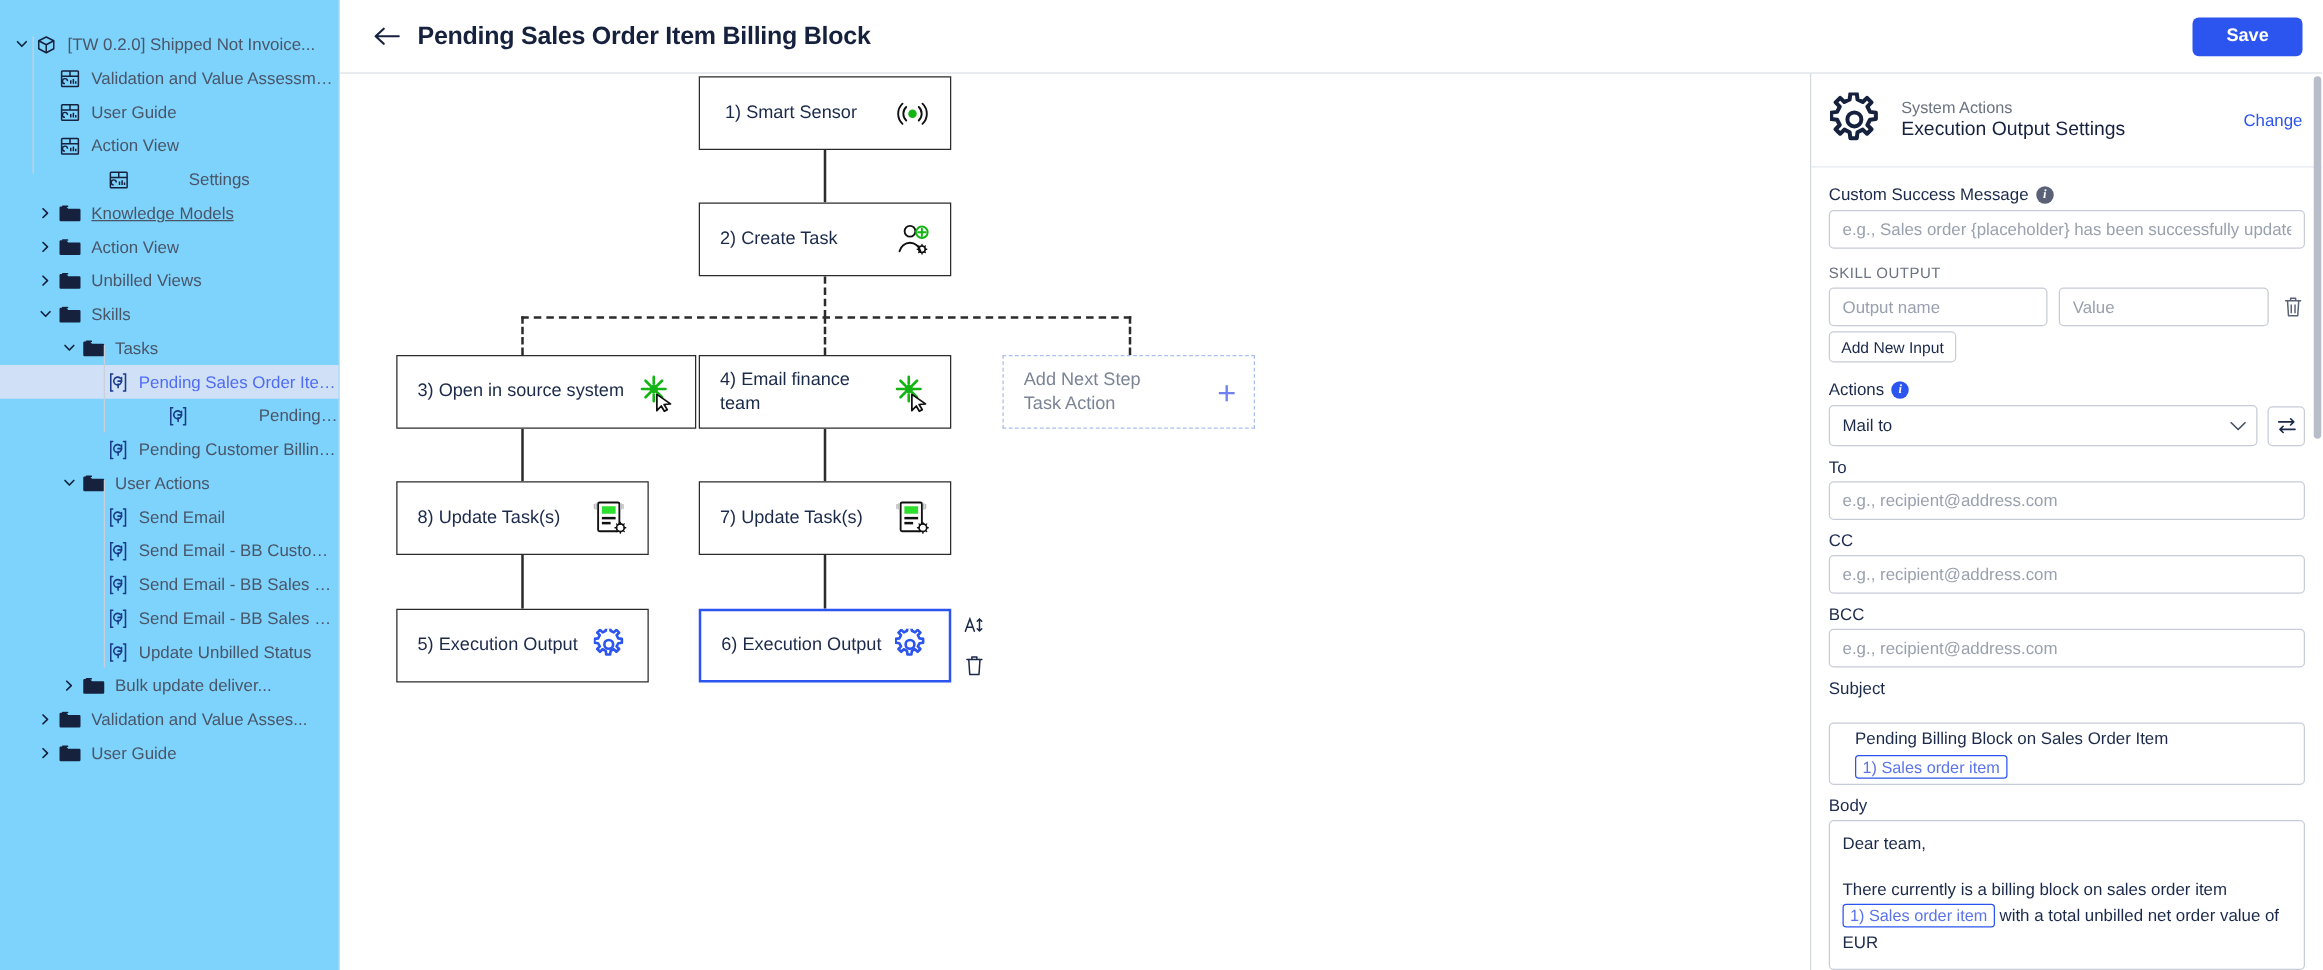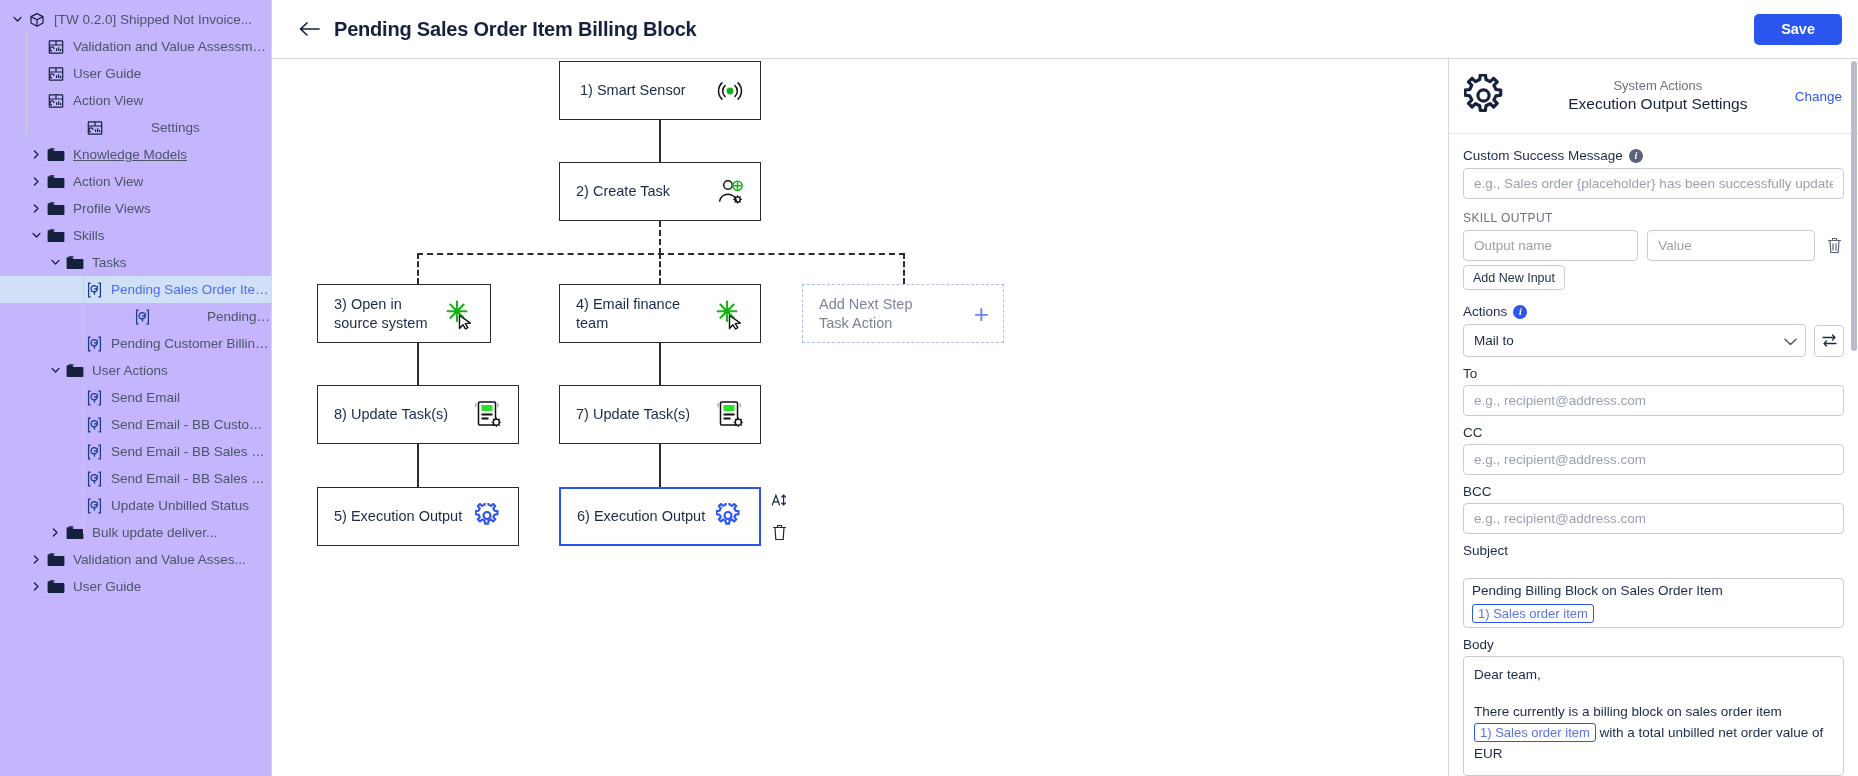--- a/index.html
+++ b/index.html
@@ -10,23 +10,23 @@
     overflow: hidden;
     font-family: "Liberation Sans", sans-serif;
     background: #ffffff;
     color: #1b2a4a;
   }
   .app { display: flex; width: 1858px; height: 776px; }
 
   
   .sidebar {
     width: 272px; height: 776px;
-    background: #c4b5fd;
+    background: #7dd3fc;
     border-right: 1px solid #d5dae2;
-    padding: 6px 0 0 0;
+    padding: 22px 0 0 0;
     overflow: hidden;
     position: relative;
     flex: none;
   }
   .tree-row {
     display: flex; align-items: center;
     height: 27px;
     font-size: 13.5px;
     color: #4a5568;
     white-space: nowrap;
@@ -132,21 +132,21 @@
     height: 717px;
     position: relative;
   }
   .rp-header {
     display: flex; align-items: center;
     padding: 14px 16px 14px 14px;
     border-bottom: 1px solid #e3e7ee;
     min-height: 72px;
   }
   .rp-gear { width: 46px; min-width: 46px; height: 46px; display:flex; align-items:center; justify-content:center; margin-right: 12px; }
-  .rp-htext { flex: 1; text-align: center; }
+  .rp-htext { flex: 1; }
   .rp-sub { font-size: 13px; color: #6b7280; line-height: 1.35; }
   .rp-title { font-size: 15.5px; color: #16213e; line-height: 1.35; }
   .rp-change { font-size: 13.5px; color: #2c55f0; cursor: pointer; }
 
   .rp-body { flex: 1; overflow: hidden; padding: 14px 14px 0 14px; }
   .fl { font-size: 13.5px; color: #1b2a4a; margin-bottom: 5px; display: flex; align-items: center; }
   .fl.cap { font-size: 12px; color: #6b7280; letter-spacing: 0.4px; margin-top: 12px; }
   .info-i {
     width: 14px; height: 14px; border-radius: 50%;
     background: #5b6277; color: #fff;
@@ -196,21 +196,21 @@
     border: 1px solid #c7ccd6; border-radius: 4px;
     background: #fff; display: flex; align-items: center; justify-content: center;
     cursor: pointer; color: #1b2a4a;
   }
   .field { margin-top: 9px; }
   .field .fl { margin-bottom: 4px; }
 
   .subject-box {
     width: 100%; min-height: 31px;
     border: 1px solid #c7ccd6; border-radius: 4px;
-    padding: 4px 8px;
+    padding: 4px 20px;
     display: flex; align-items: center; flex-wrap: wrap; gap: 6px;
     font-size: 13.5px; color: #1b2a4a;
     background: #fff;
     margin-top: 20px;
   }
   .chip {
     border: 1px solid #2c55f0; border-radius: 3px;
     color: #5b74e8; font-size: 13px;
     padding: 1px 5px; background: #fff;
     white-space: nowrap;
@@ -337,21 +337,21 @@
             <svg width="7" height="9" viewBox="0 0 7 9" fill="none">
               <path d="M1.4 1 L5 4.5 L1.4 8" stroke="#16213e" stroke-width="1.35" stroke-linecap="round" stroke-linejoin="round"></path>
             </svg>
           </span>
           <span class="ic">
             <svg width="18" height="14" viewBox="0 0 18 14" fill="#16213e">
               <path d="M0.6 2.2 a1 1 0 0 1 1-1 H6 l1.6 1.7 H16.4 a1 1 0 0 1 1 1 V12 a1 1 0 0 1-1 1 H1.6 a1 1 0 0 1-1-1 Z"></path>
               <rect x="2.6" y="0.3" width="5" height="1.3" rx="0.5" fill="#16213e"></rect>
             </svg>
           </span>
-          <span class="tree-label">Profile Views</span>
+          <span class="tree-label">Unbilled Views</span>
         </div>
         <div class="tree-row" style="padding-left: 29px;">
           <span class="caret">
             <svg width="9" height="7" viewBox="0 0 9 7" fill="none">
               <path d="M1 1.4 L4.5 5 L8 1.4" stroke="#16213e" stroke-width="1.35" stroke-linecap="round" stroke-linejoin="round"></path>
             </svg>
           </span>
           <span class="ic">
             <svg width="18" height="14" viewBox="0 0 18 14" fill="#16213e">
               <path d="M0.6 2.2 a1 1 0 0 1 1-1 H6 l1.6 1.7 H16.4 a1 1 0 0 1 1 1 V12 a1 1 0 0 1-1 1 H1.6 a1 1 0 0 1-1-1 Z"></path>
@@ -577,21 +577,21 @@
                 <svg width="32" height="30" viewBox="0 0 32 30" fill="none">
                   <circle cx="14" cy="8" r="4.3" fill="none" stroke="#111" stroke-width="1.5"></circle>
                   <path d="M5.6 24 a8.6 8.6 0 0 1 16.8 0" fill="none" stroke="#111" stroke-width="1.5" stroke-linecap="round"></path>
                   <circle cx="23.5" cy="8.8" r="4.6" fill="none" stroke="#13b413" stroke-width="1.6"></circle>
                   <path d="M20.6 8.8 h5.8 M23.5 5.9 v5.8" stroke="#13b413" stroke-width="1.6" stroke-linecap="round"></path>
                   <circle cx="23.6" cy="22.4" r="2.6" fill="none" stroke="#111" stroke-width="1.3"></circle>
                   <path d="M23.6 18.6 v1.2 M23.6 25 v1.2 M19.8 22.4 h1.2 M26.2 22.4 h1.2 M20.9 19.7 l.9 .9 M25.4 24.2 l.9 .9 M26.3 19.7 l-.9 .9 M21.8 24.2 l-.9 .9" stroke="#111" stroke-width="1.1" stroke-linecap="round"></path>
                 </svg>
               </span>
             </div>
-            <div class="node" style="left: 45px; top: 225px; width: 174px; height: 59px;">
+            <div class="node" style="left: 45px; top: 225px; width: 240px; height: 59px;">
               <span class="node-label">3) Open in source system</span>
               <span class="node-icon">
                 <svg width="32" height="32" viewBox="0 0 32 32" fill="none">
                   <g stroke="#13b413" stroke-width="2.1" stroke-linecap="round">
                     <path d="M13 3.5 v5.4 M13 17.6 v5.4 M3.6 13.2 h5.4 M17 13.2 h5.4 M6.4 6.6 l3.8 3.8 M15.8 16 l3.8 3.8 M19.6 6.6 l-3.8 3.8 M10.2 16 l-3.8 3.8"></path>
                   </g>
                   <circle cx="13" cy="13.2" r="3.5" fill="#13b413"></circle>
                   <path d="M15.5 17.5 L15.5 30.5 L19 26.8 L21.5 31 L23.8 29.7 L21.3 25.6 L26.4 25.1 Z" fill="#fff" stroke="#111" stroke-width="1.4" stroke-linejoin="round"></path>
                 </svg>
               </span>

